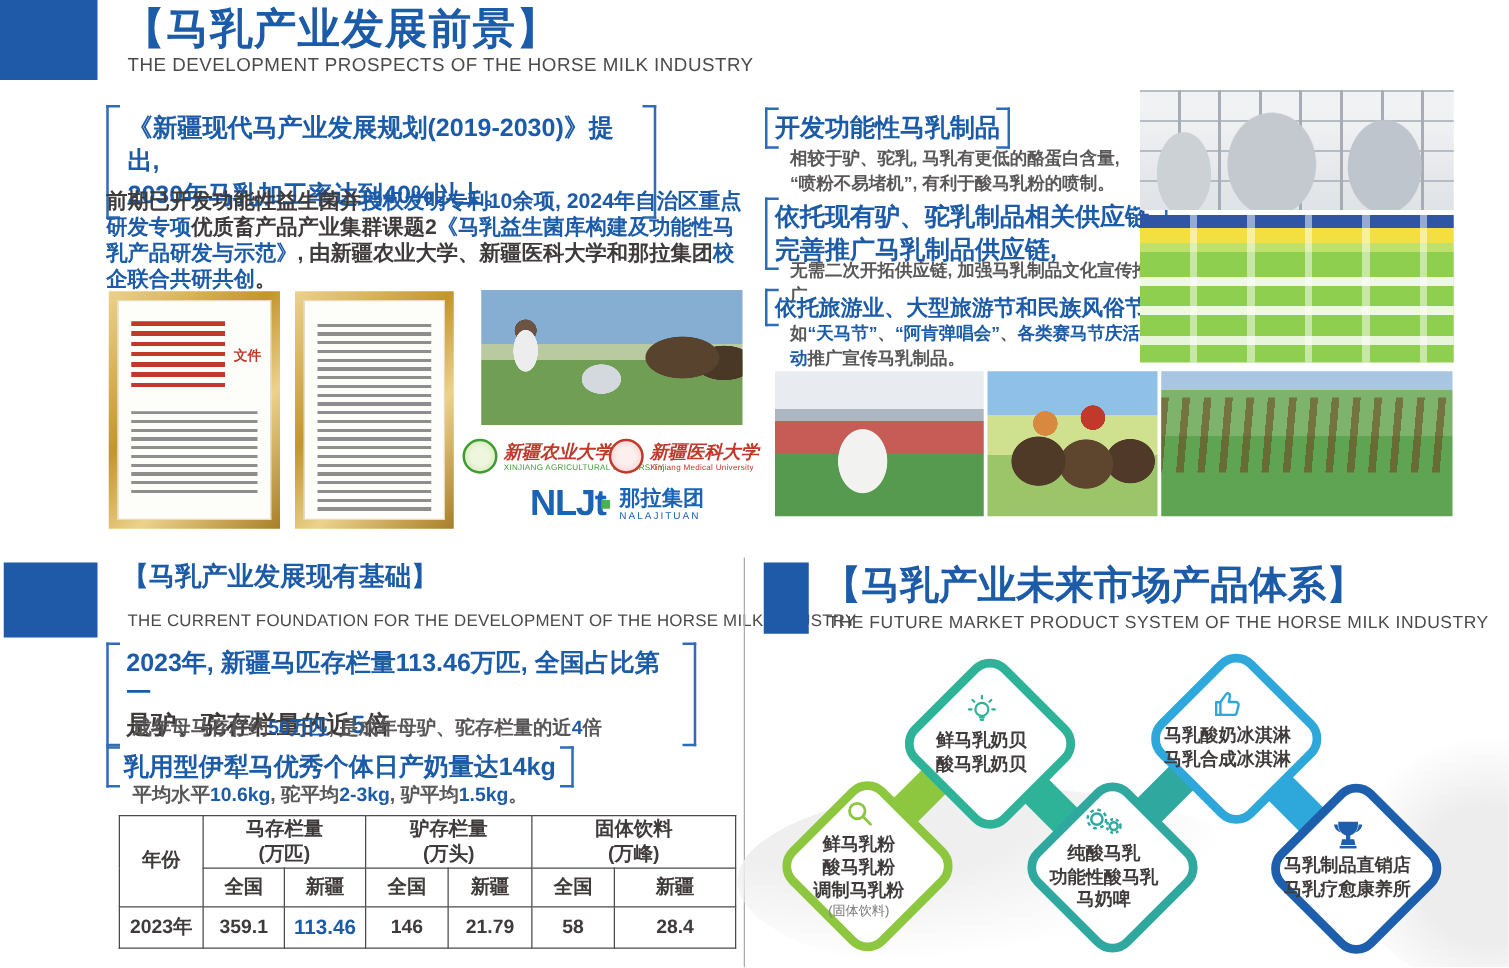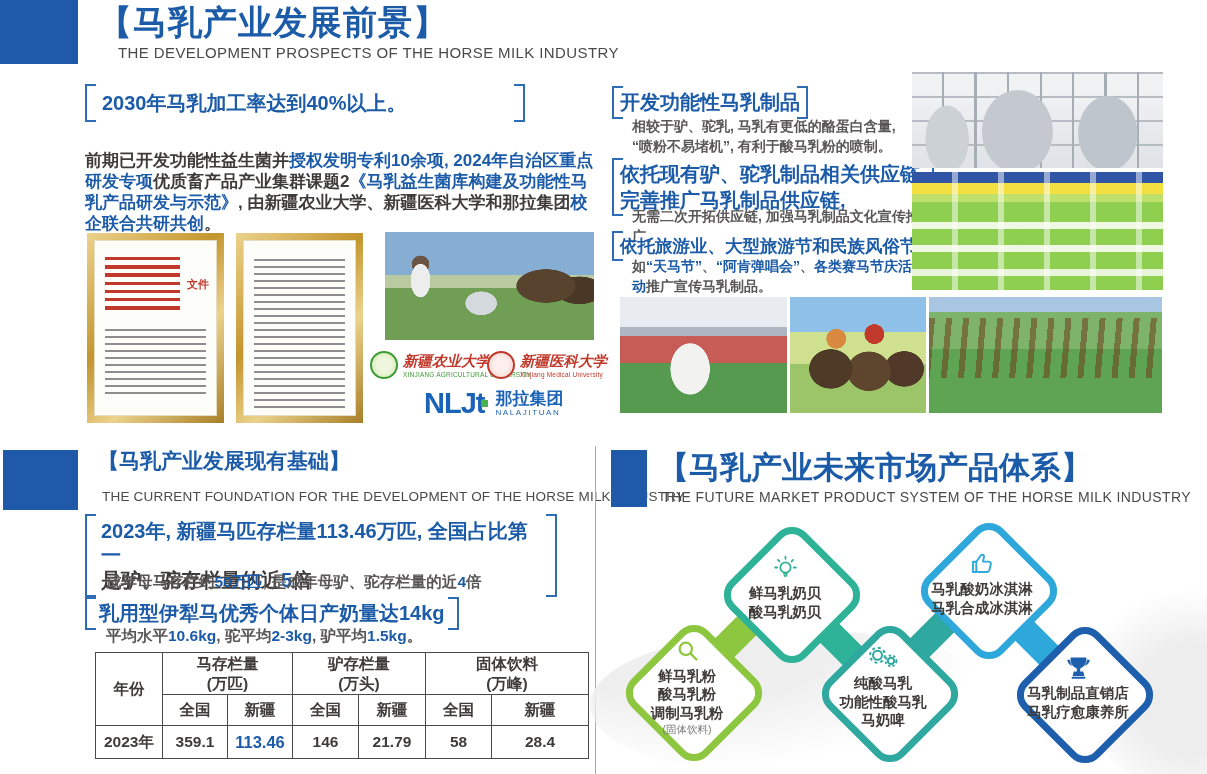--- a/index.html
+++ b/index.html
@@ -17,21 +17,21 @@
   .brk::before{left:0;border-right:none;}
   .brk::after{right:0;border-left:none;}
 
   .seg-blue{color:#1c5ba8;}
   .seg-dark{color:#3f3b3a;}
   .seg-gray{color:#595757;}
 
   
   #sq1{left:0;top:0;width:78px;height:64px;}
   #t1{left:98px;top:0;font-size:34px;letter-spacing:1px;}
-  #s1{left:118px;top:44px;font-size:15px;}
+  #s1{left:102px;top:44px;font-size:15px;}
 
   #quote{left:85px;top:84px;width:440px;padding:6px 17px;font-size:20px;line-height:1.32;
          font-weight:bold;color:#1c5ba8;}
   #para{left:85px;top:150px;width:510px;margin:0;font-size:17px;line-height:1.24;font-weight:bold;}
 
   .cert{background:linear-gradient(135deg,#ecd28c,#c3952d 40%,#ecd28c 65%,#a87f28);
         padding:7px;box-sizing:border-box;}
   .cert-inner{position:relative;width:100%;height:100%;background:#fdfdfa;box-sizing:border-box;
               padding:16px 10px 10px;border:1px solid #e5dcc2;}
   #cert1{left:87px;top:233px;width:137px;height:190px;}
@@ -164,20 +164,21 @@
 </head>
 <body>
 
 <div id="canvas">
 
   <div id="sq1" class="bluesq"></div>
   <h1 id="t1" class="cn-title">【马乳产业发展前景】</h1>
   <div id="s1" class="en-sub">THE DEVELOPMENT PROSPECTS OF THE HORSE MILK INDUSTRY</div>
 
   <div id="quote" class="brk">
+    <div>《新疆现代马产业发展规划(2019-2030)》提出,</div>
     <div>2030年马乳加工率达到40%以上。</div>
   </div>
 
   <p id="para"><span class="seg-dark">前期已开发功能性益生菌并</span><span class="seg-blue">授权发明专利10余项, 2024年自治区重点研发专项</span><span class="seg-dark">优质畜产品产业集群课题2</span><span class="seg-blue">《马乳益生菌库构建及功能性马乳产品研发与示范》</span><span class="seg-dark">, 由新疆农业大学、新疆医科大学和那拉集团</span><span class="seg-blue">校企联合共研共创</span><span class="seg-dark">。</span></p>
 
   <div id="cert1" class="cert">
     <div class="cert-inner">
       <div class="cert-redlines"></div>
       <span class="cert-label">文件</span>
       <div class="cert-graylines"></div>

